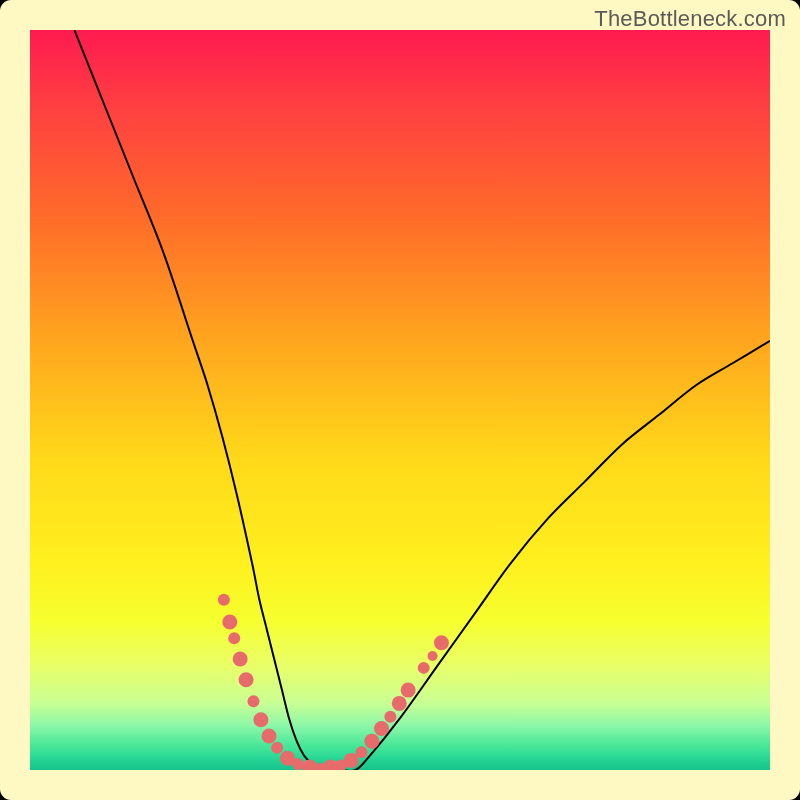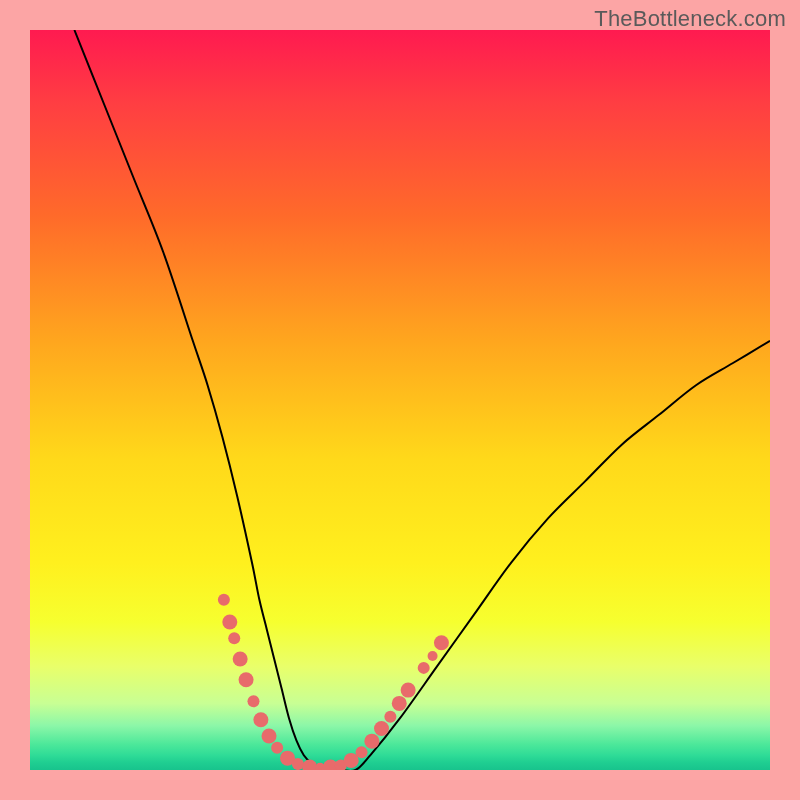--- a/index.html
+++ b/index.html
@@ -8,21 +8,22 @@
     width: 800px;
     height: 800px;
     background: #000;
     overflow: hidden;
     font-family: Arial, Helvetica, sans-serif;
   }
   .outer {
     position: relative;
     width: 800px;
     height: 800px;
-    background: #fca5a5;
+    background: #fef9c3;
+    border-radius: 11px;
   }
   .watermark {
     position: absolute;
     top: 6px;
     right: 14px;
     color: #5a5a5a;
     font-size: 22px;
     font-weight: 500;
     letter-spacing: 0.2px;
     z-index: 5;

